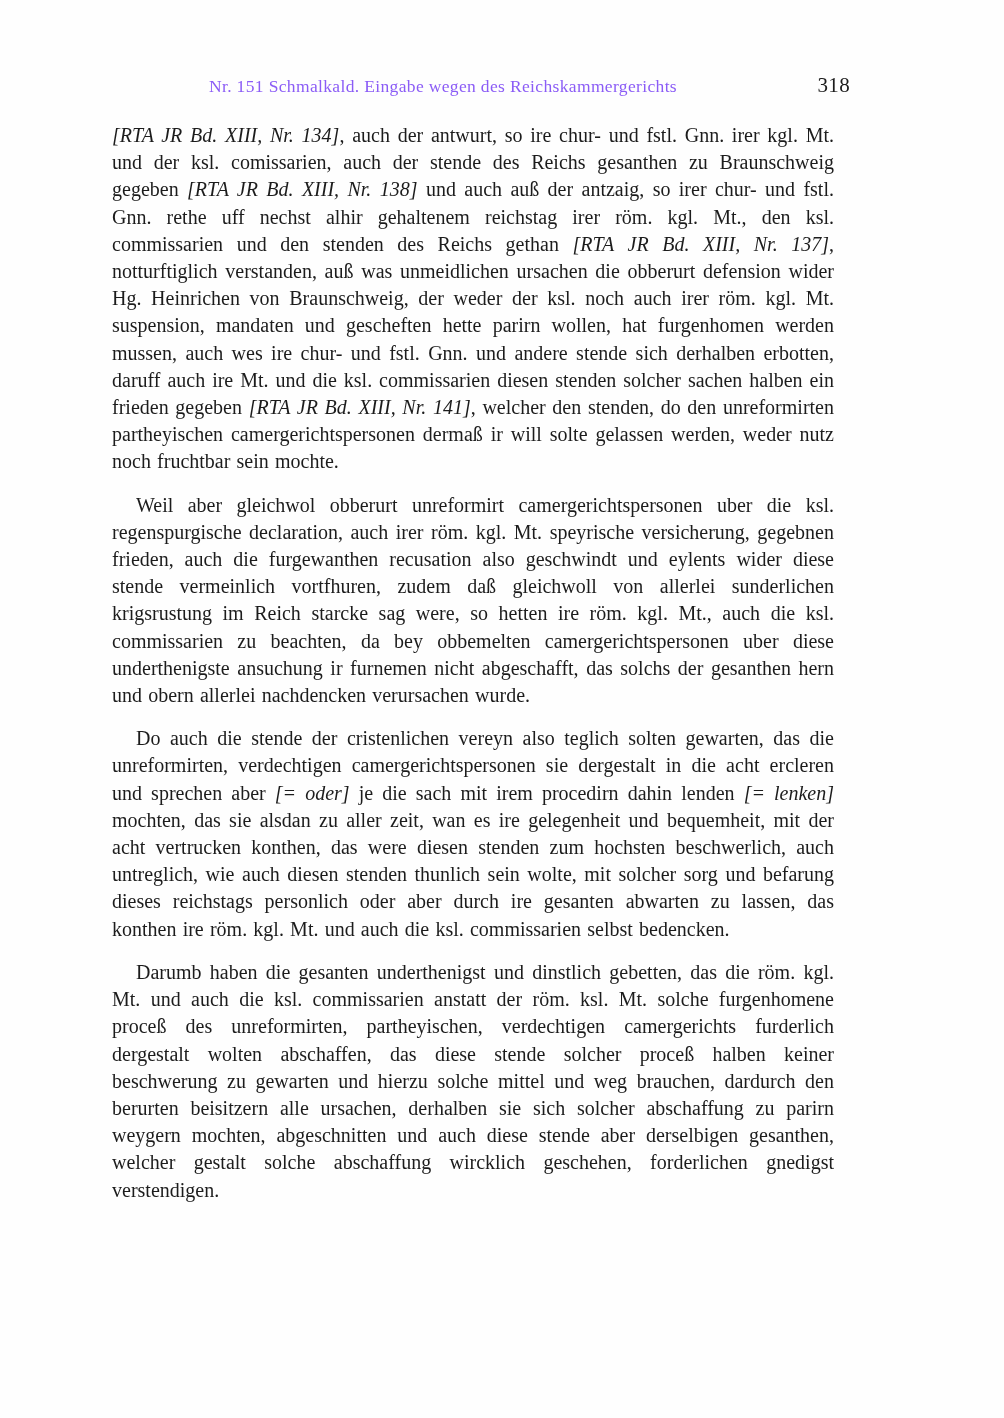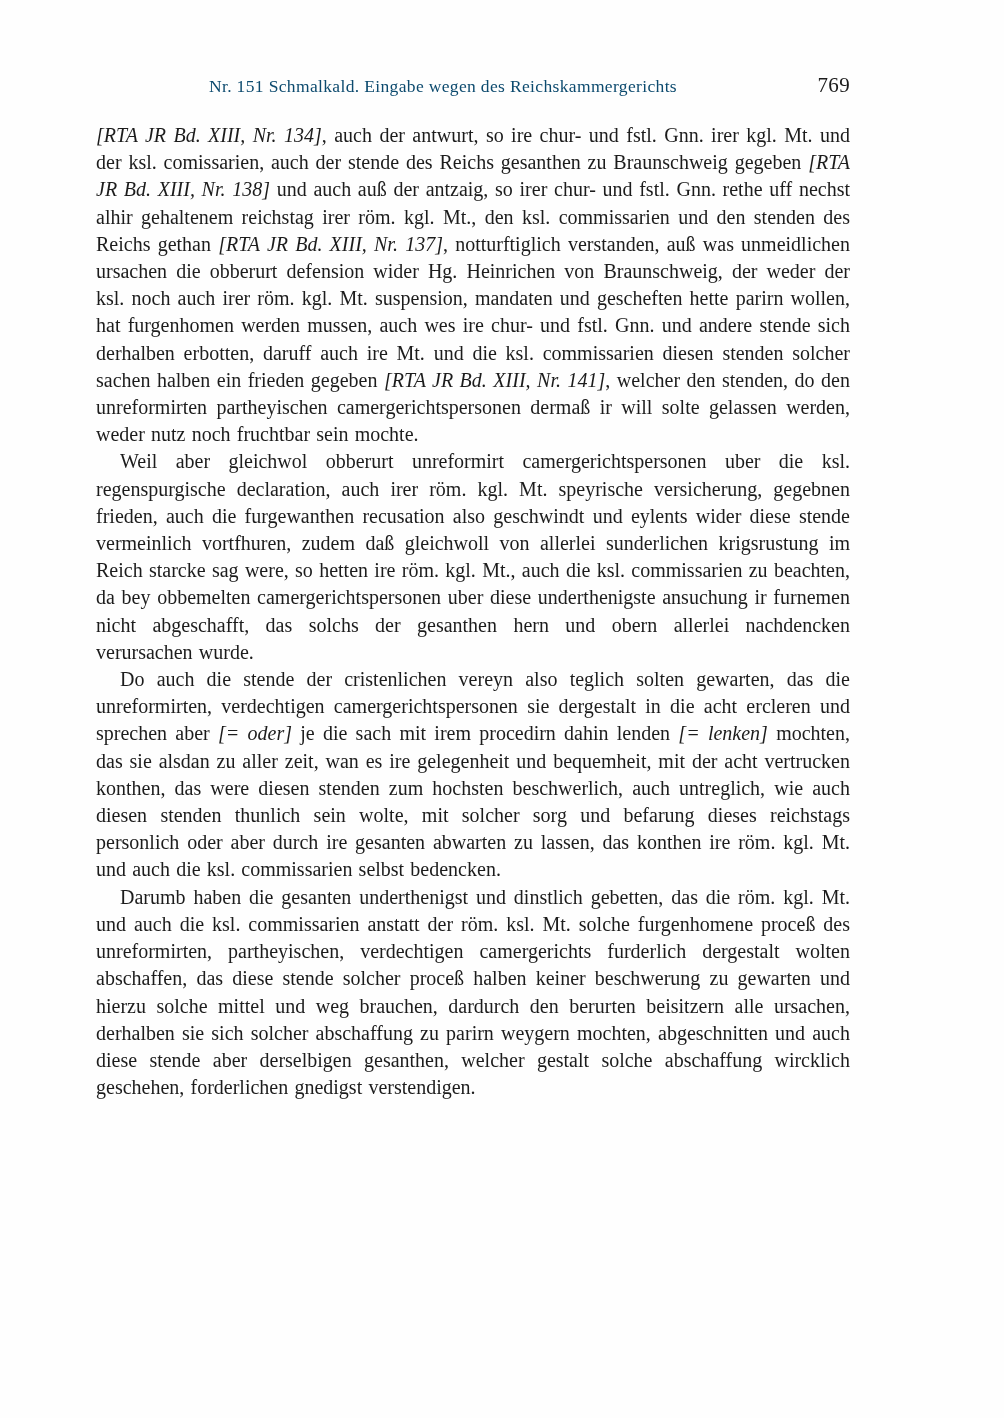--- a/index.html
+++ b/index.html
@@ -28,55 +28,55 @@
     width: 100%;
     height: 30px;
     font-size: 17.5px;
     letter-spacing: 0.02em;
   }
   .running-title {
     display: block;
     text-align: center;
     padding-right: 60px; 
     white-space: nowrap;
-    color: #0c4a6e;
+    color: #8b5cf6;
   }
   .page-number {
     position: absolute;
     right: 0;
     top: -3px;
     font-size: 21px;
     color: #1c1c1c;
   }
   .body-text {
     margin-top: 16px;
     font-size: 20px;
     line-height: 27.2px;
     text-align: justify;
     word-spacing: 0.06em;
   }
   .body-text p.para {
-    margin: 0;
+    margin: 16px;
   }
   .body-text p.para.indent {
     text-indent: 24px;
   }
   .italic {
     font-style: italic;
   }
 </style>
 </head>
 <body>
 
 <div class="page">
   <div class="content">
 
     <div class="running-head">
       <span class="running-title">Nr. 151 Schmalkald. Eingabe wegen des Reichskammergerichts</span>
-      <span class="page-number">769</span>
+      <span class="page-number">318</span>
     </div>
 
     <div class="body-text">
         <p class="para"><span class="italic">[RTA JR Bd. XIII, Nr. 134]</span><span>, auch der antwurt, so ire chur- und fstl. Gnn. irer kgl. Mt. und der ksl. comissarien, auch der stende des Reichs gesanthen zu Braunschweig gegeben </span><span class="italic">[RTA JR Bd. XIII, Nr. 138]</span><span> und auch auß der antzaig, so irer chur- und fstl. Gnn. rethe uff nechst alhir gehaltenem reichstag irer röm. kgl. Mt., den ksl. commissarien und den stenden des Reichs gethan </span><span class="italic">[RTA JR Bd. XIII, Nr. 137]</span><span>, notturftiglich verstanden, auß was unmeidlichen ursachen die obberurt defension wider Hg. Heinrichen von Braunschweig, der weder der ksl. noch auch irer röm. kgl. Mt. suspension, mandaten und gescheften hette parirn wollen, hat furgenhomen werden mussen, auch wes ire chur- und fstl. Gnn. und andere stende sich derhalben erbotten, daruff auch ire Mt. und die ksl. commissarien diesen stenden solcher sachen halben ein frieden gegeben </span><span class="italic">[RTA JR Bd. XIII, Nr. 141]</span><span>, welcher den stenden, do den unreformirten partheyischen camergerichtspersonen dermaß ir will solte gelassen werden, weder nutz noch fruchtbar sein mochte.</span></p>
         <p class="para indent"><span>Weil aber gleichwol obberurt unreformirt camergerichtspersonen uber die ksl. regenspurgische declaration, auch irer röm. kgl. Mt. speyrische versicherung, gegebnen frieden, auch die furgewanthen recusation also geschwindt und eylents wider diese stende vermeinlich vortfhuren, zudem daß gleichwoll von allerlei sunderlichen krigsrustung im Reich starcke sag were, so hetten ire röm. kgl. Mt., auch die ksl. commissarien zu beachten, da bey obbemelten camergerichtspersonen uber diese underthenigste ansuchung ir furnemen nicht abgeschafft, das solchs der gesanthen hern und obern allerlei nachdencken verursachen wurde.</span></p>
         <p class="para indent"><span>Do auch die stende der cristenlichen vereyn also teglich solten gewarten, das die unreformirten, verdechtigen camergerichtspersonen sie dergestalt in die acht ercleren und sprechen aber </span><span class="italic">[= oder]</span><span> je die sach mit irem procedirn dahin lenden </span><span class="italic">[= lenken]</span><span> mochten, das sie alsdan zu aller zeit, wan es ire gelegenheit und bequemheit, mit der acht vertrucken konthen, das were diesen stenden zum hochsten beschwerlich, auch untreglich, wie auch diesen stenden thunlich sein wolte, mit solcher sorg und befarung dieses reichstags personlich oder aber durch ire gesanten abwarten zu lassen, das konthen ire röm. kgl. Mt. und auch die ksl. commissarien selbst bedencken.</span></p>
         <p class="para indent"><span>Darumb haben die gesanten underthenigst und dinstlich gebetten, das die röm. kgl. Mt. und auch die ksl. commissarien anstatt der röm. ksl. Mt. solche furgenhomene proceß des unreformirten, partheyischen, verdechtigen camergerichts furderlich dergestalt wolten abschaffen, das diese stende solcher proceß halben keiner beschwerung zu gewarten und hierzu solche mittel und weg brauchen, dardurch den berurten beisitzern alle ursachen, derhalben sie sich solcher abschaffung zu parirn weygern mochten, abgeschnitten und auch diese stende aber derselbigen gesanthen, welcher gestalt solche abschaffung wircklich geschehen, forderlichen gnedigst verstendigen.</span></p>
       </div>
 
   </div>

